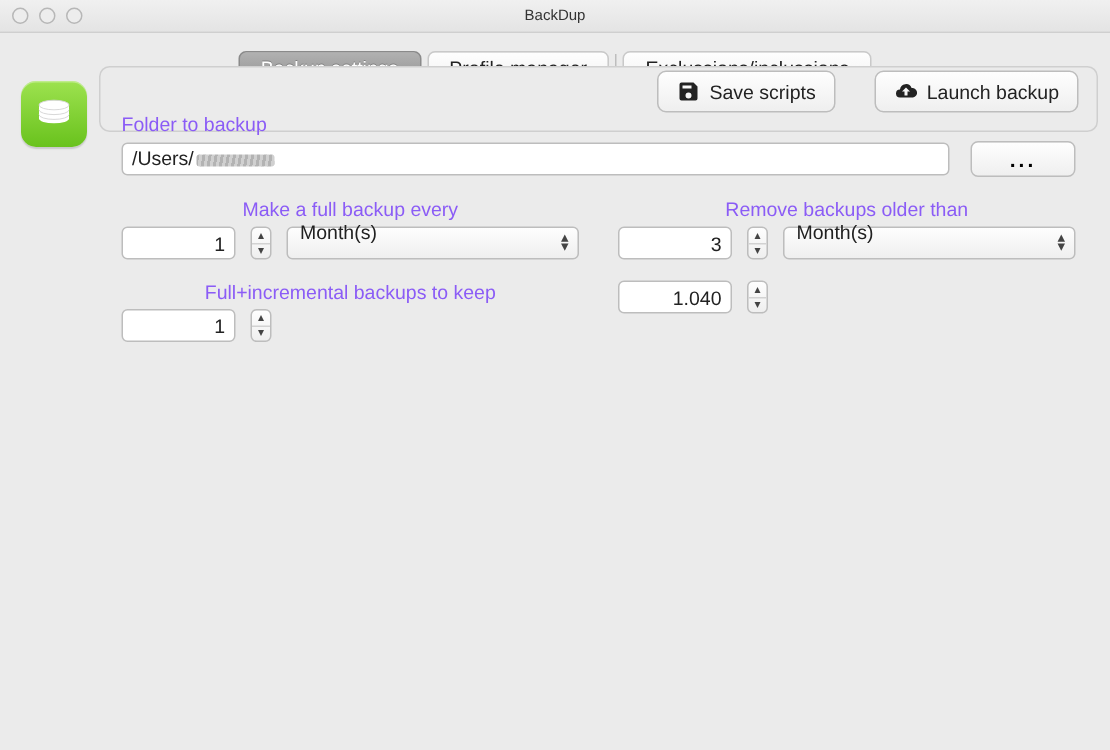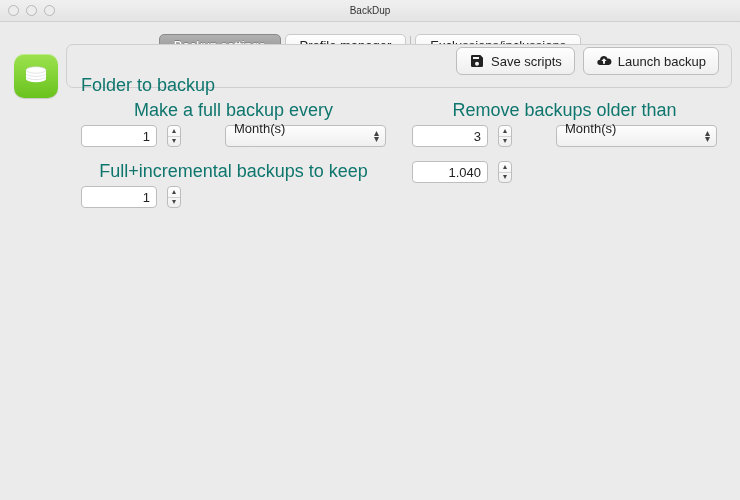--- a/index.html
+++ b/index.html
@@ -87,22 +87,22 @@
     left: 66px;
     right: 8px;
     top: 22px;
     bottom: 0;
     border: 1px solid #cfcfcf;
     border-radius: 7px;
     background: #ebebeb;
     padding: 30px 14px 12px 14px;
   }
   .label {
-    font-size: 18px;
-    color: #0f766e;
+    font-size: 13px;
+    color: #8b5cf6;
     margin-bottom: 4px;
   }
   .row-folder { display:flex; gap:14px; align-items:center; margin-bottom: 14px;}
   .text-input {
     flex: 1;
     height: 22px;
     padding: 2px 6px;
     border: 1px solid #bdbdbd;
     border-radius: 4px;
     background: #fff;
@@ -167,38 +167,37 @@
     position: relative;
     height: 22px;
     border: 1px solid #bdbdbd;
     border-radius: 4px;
     background: linear-gradient(#fefefe,#efefef);
     font-size: 13px;
     display: flex;
     align-items: center;
     padding: 0 20px 16px 8px;
     cursor: default;
-    margin-left: 34px;
   }
   .select .caret {
     position: absolute;
     right: 6px;
     top: 50%;
     transform: translateY(-50%);
     font-size: 10px;
     color: #444;
     display:flex; flex-direction:column; gap:0px; line-height:6px;
   }
   .complete-path { margin-top: 18px; }
   .bottom-buttons {
     position: absolute;
     right: 12px;
     bottom: 12px;
     display: flex;
-    gap: 8px;
+    gap: 26px;
     margin-left: 10px;
   }
   .btn {
     height: 28px;
     padding: 0 12px;
     border: 1px solid #bdbdbd;
     border-radius: 6px;
     background: linear-gradient(#fefefe,#efefef);
     font-size: 13px;
     display: flex;
@@ -244,20 +243,26 @@
   <div class="tabs-row">
     <div class="tab active">Backup settings</div>
     <div class="tab">Profile manager</div>
     <div class="tab-sep"></div>
     <div class="tab">Exclussions/inclussions</div>
   </div>
 
   <div class="panel">
 
     <div class="label">Folder to backup</div>
+    <div class="row-folder">
+      <div class="text-input">
+        <span>/Users/</span><span class="redact"></span>
+      </div>
+      <button class="browse-btn">...</button>
+    </div>
 
     <div class="grid2">
       <div class="field-col">
         <div class="label">Make a full backup every</div>
         <div class="inline-controls">
           <input class="num-input" value="1" style="">
           <div class="stepper">
             <div>▴</div>
             <div>▾</div>
           </div>

